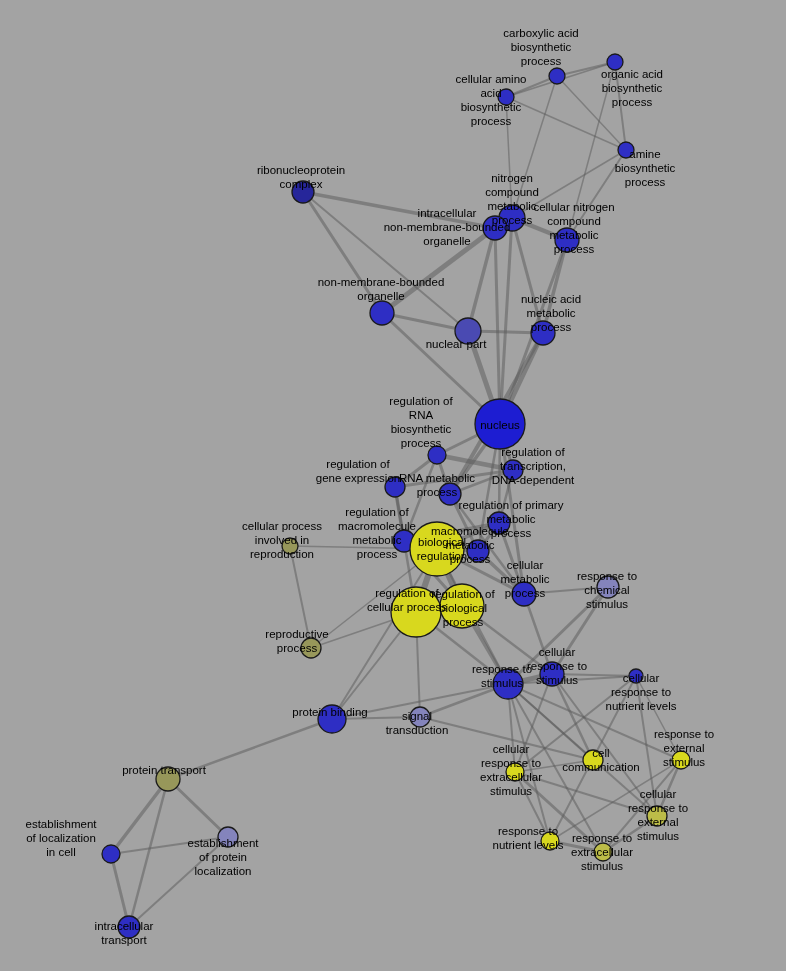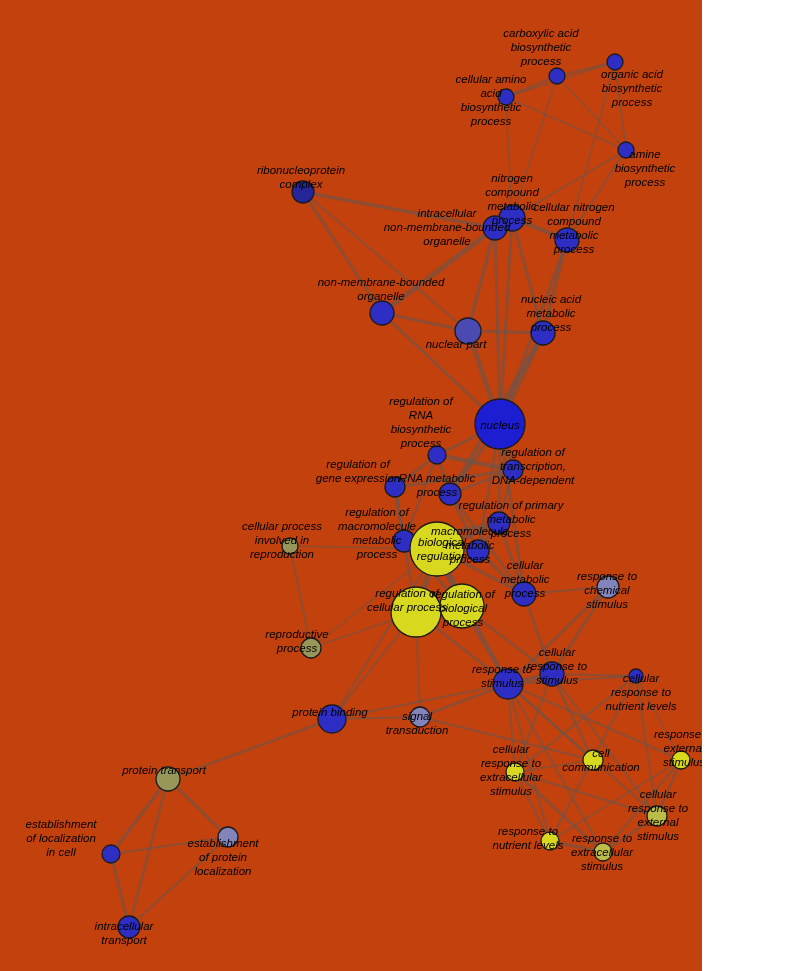--- a/index.html
+++ b/index.html
@@ -3,25 +3,24 @@
 <meta charset="utf-8">
 <style>
   html, body {
     margin: 0;
     padding: 0;
     background: #ffffff;
     font-family: "Liberation Sans", sans-serif;
   }
   .stage {
     position: relative;
-    width: 702px;
+    width: 786px;
     height: 971px;
-    background: #c2410c;
+    background: #a3a3a3;
     overflow: hidden;
-    font-style: italic;
   }
   svg { display: block; }
   .edge {
     stroke-linecap: round;
   }
   .node {
     cursor: pointer;
   }
   .node-label {
     font-family: "Liberation Sans", sans-serif;

